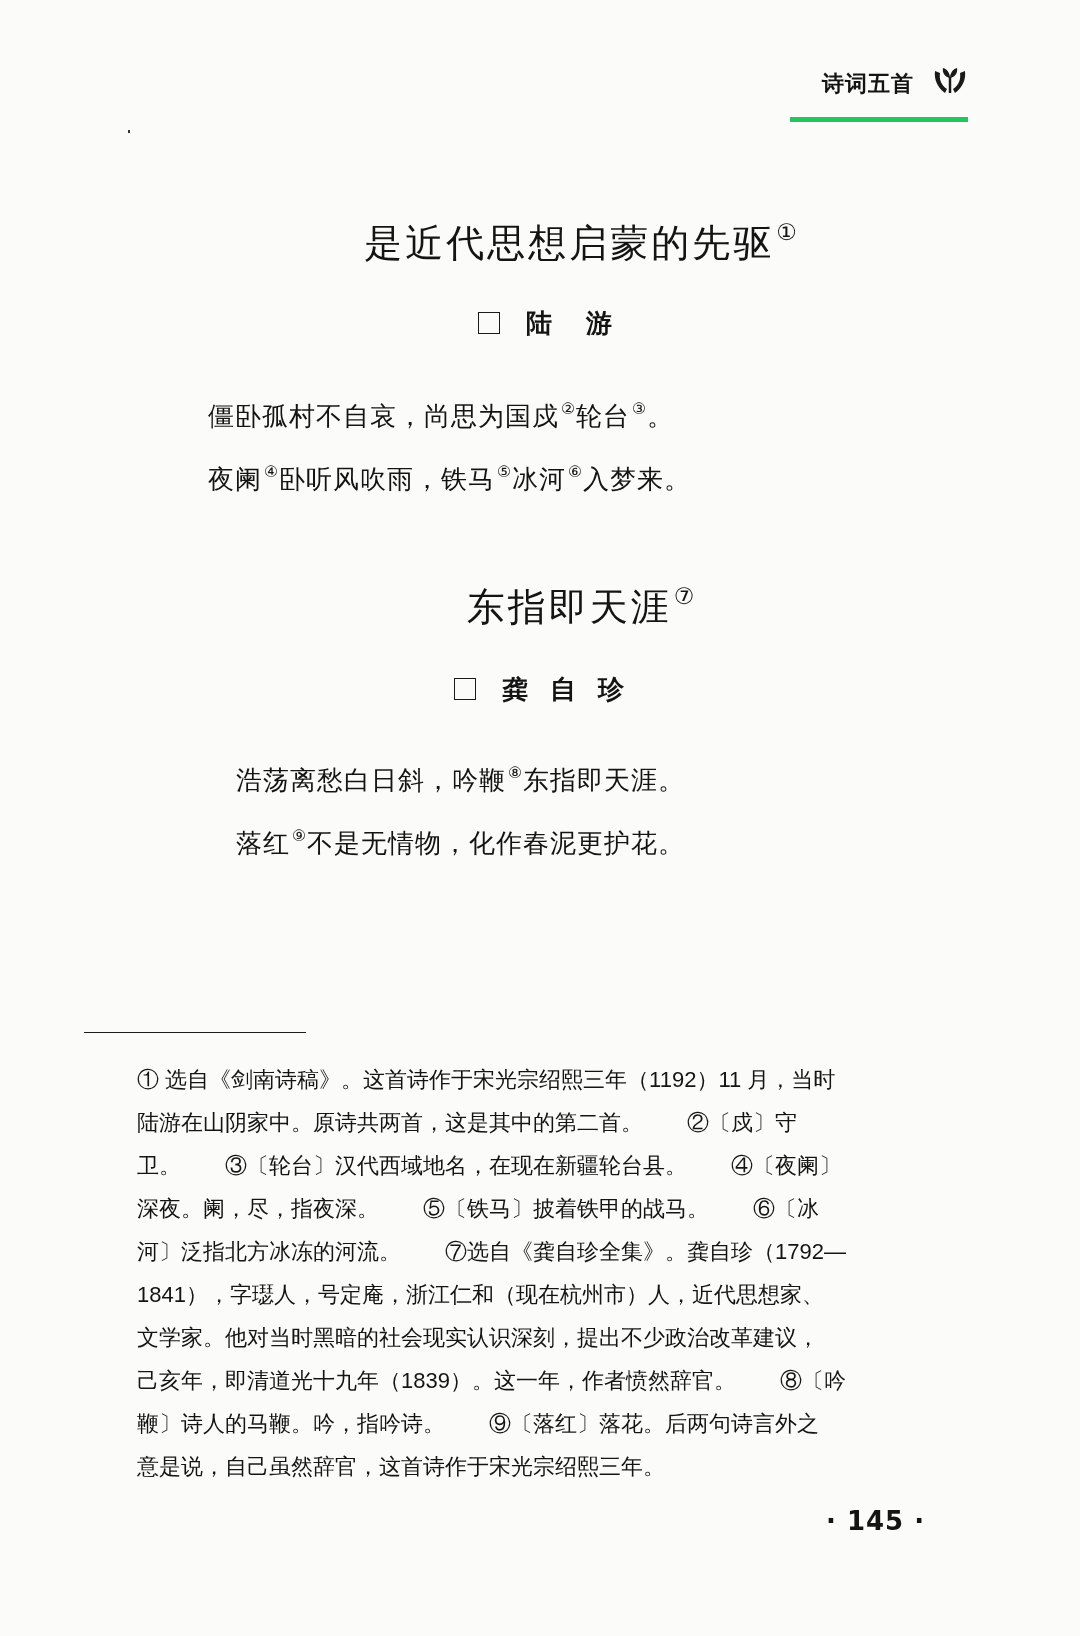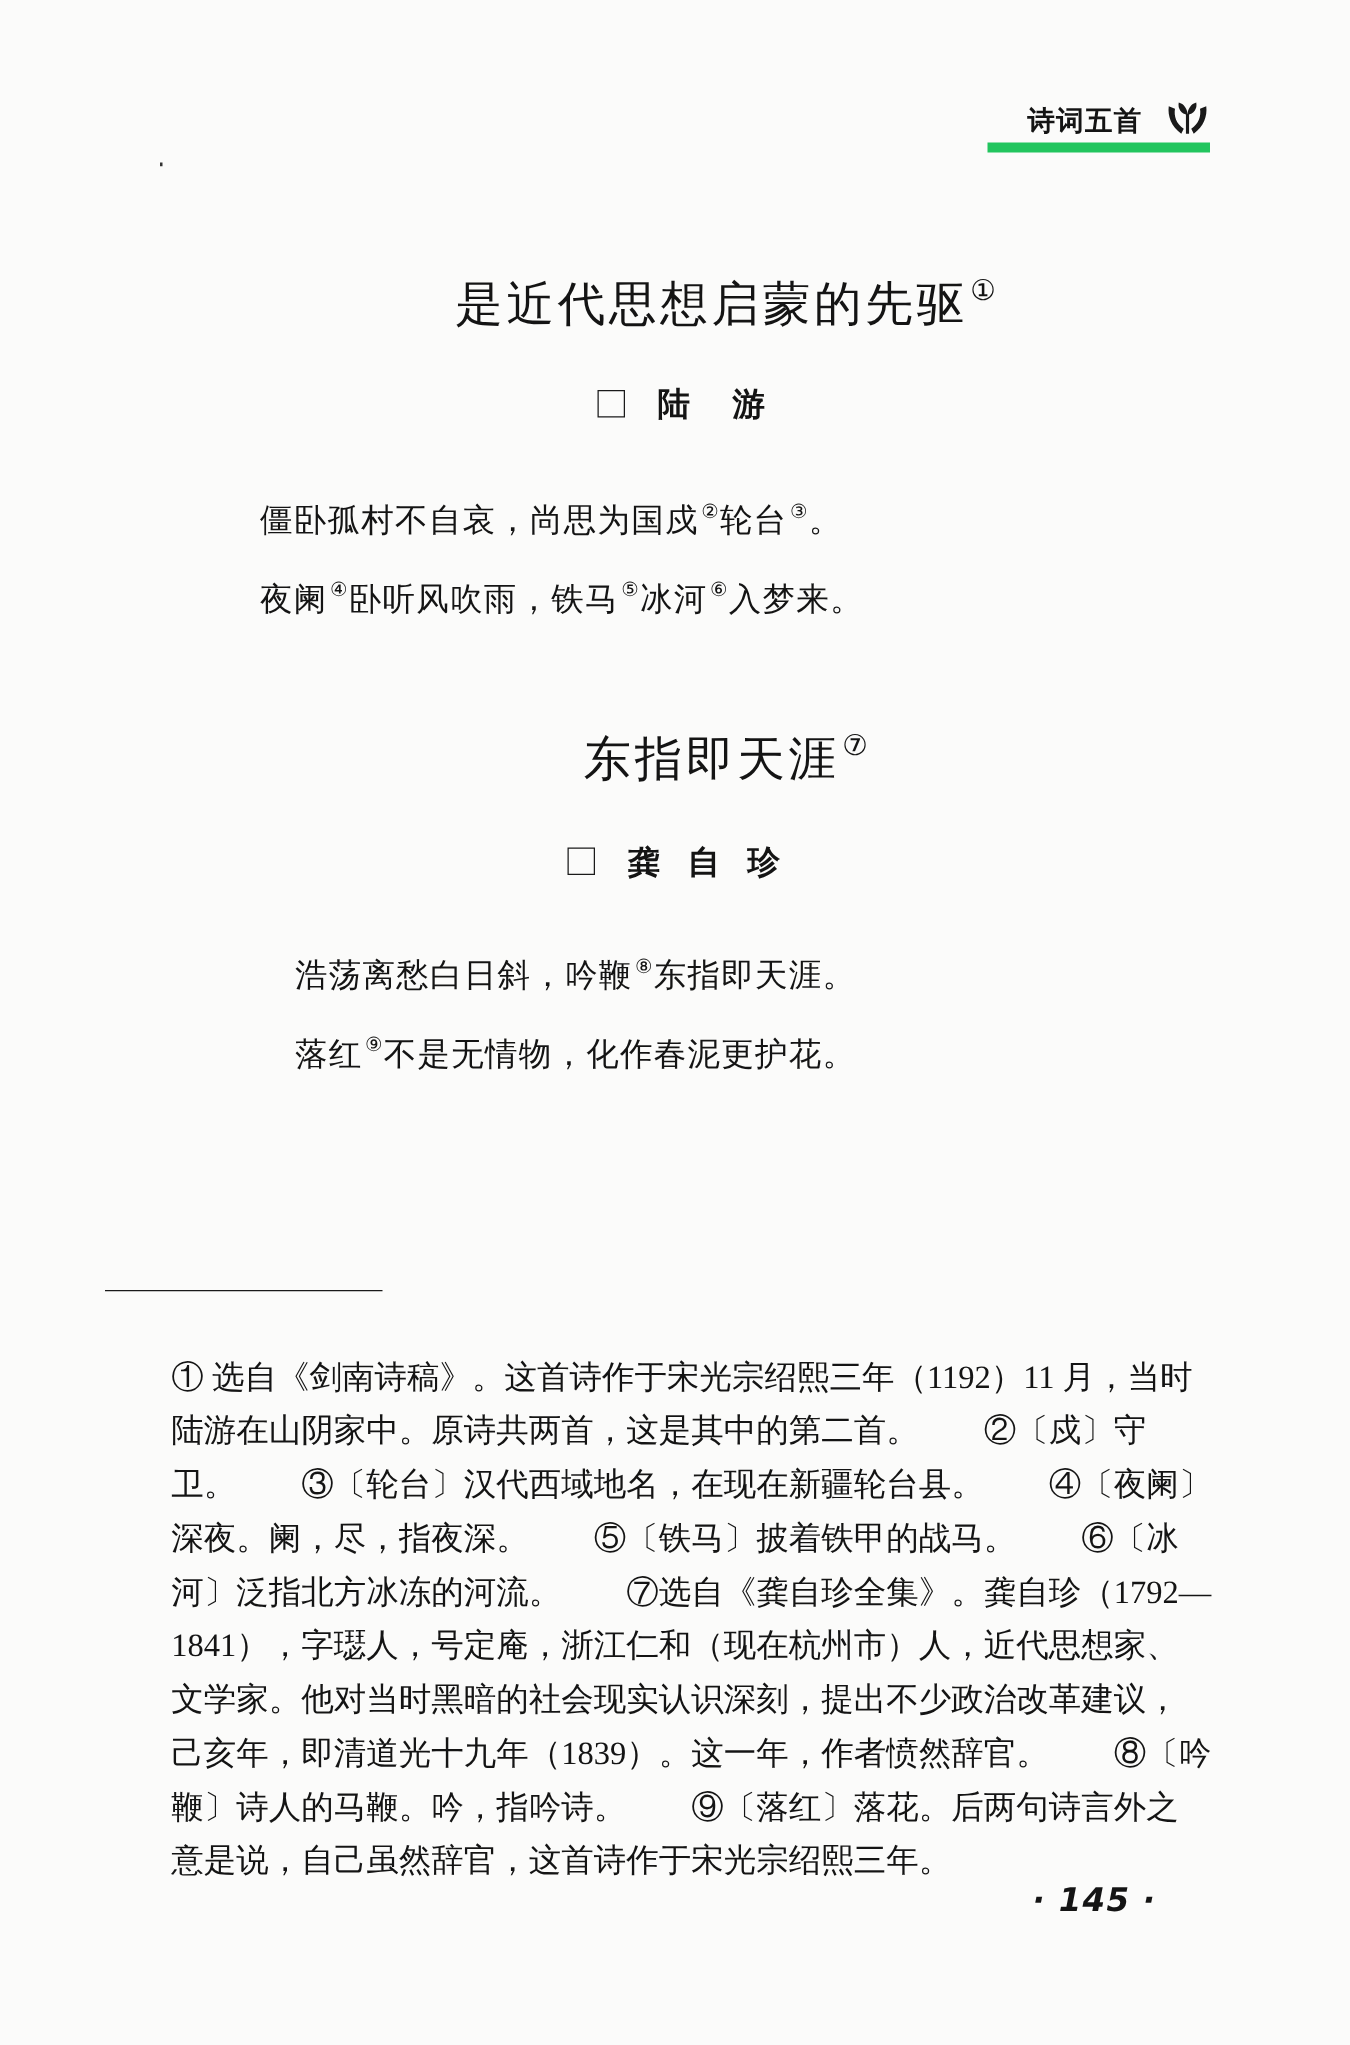--- a/index.html
+++ b/index.html
@@ -5,22 +5,22 @@
   html, body { margin: 0; padding: 0; }
   body {
     width: 1080px; height: 1636px;
     background: #fbfbfa;
     position: relative; overflow: hidden;
     color: #141414;
     font-family: "DejaVu Serif", "Liberation Serif", serif;
   }
   .running-head {
     position: absolute; left: 790px; top: 86px; width: 178px; height: 36px;
-    border-bottom: 8px solid #22c55e;
-    display: flex; align-items: flex-end; justify-content: flex-end; padding-bottom: 3px; box-sizing: border-box;
+    border-bottom: 5px solid #22c55e;
+    display: flex; align-items: flex-end; justify-content: flex-end; padding-bottom: 20px; box-sizing: border-box;
   }
   .running-head .rh-text {
     font-family: "DejaVu Sans", sans-serif; font-size: 22px; font-weight: bold; letter-spacing: 1px;
     margin-right: 18px; line-height: 26px;
   }
   .running-head .rh-icon { width: 36px; height: 32px; margin-bottom: 0px; }
 
   .poem-title {
     position: absolute; left: 0; width: 1080px; text-align: center;
     font-size: 38px; letter-spacing: 3px; font-weight: normal;
@@ -43,30 +43,30 @@
 
   .stanza { position: absolute; font-family: "DejaVu Sans", sans-serif; font-size: 26px; letter-spacing: 1px; }
   .stanza .line { height: 63px; line-height: 50px; white-space: nowrap; }
   .stanza-1 { left: 208px; top: 384px; }
   .stanza-2 { left: 236px; top: 748px; }
 
   .footnote-rule {
     position: absolute; left: 84px; top: 1032px; width: 222px; height: 0; border-top: 1.5px solid #1a1a1a;
   }
   .footnotes {
-    position: absolute; left: 137px; top: 1080px; width: 836px;
-    font-family: Liberation Serif, serif; font-size: 26px; line-height: 43px;
+    position: absolute; left: 137px; top: 1058px; width: 836px;
+    font-family: Liberation Sans, sans-serif; font-size: 22px; line-height: 43px;
     text-align: justify;
   }
   .footnotes .fn-line { white-space: nowrap; height: 43px; display: flex; justify-content: space-between; }
   .footnotes .fn-line.last { justify-content: flex-start; }
 
   .page-number {
     position: absolute; left: 826px; top: 1506px;
-    font-family: "DejaVu Sans", sans-serif; font-weight: bold; font-size: 26px; letter-spacing: 1px; font-style: italic;
+    font-family: "DejaVu Sans", sans-serif; font-weight: bold; font-size: 26px; letter-spacing: 1px;
   }
   .speck { position: absolute; left: 128px; top: 130px; width: 2px; height: 3px; background: #333; }
 </style>
 </head>
 <body>
 
 <div class="speck"></div>
 
 <div class="running-head">
   <span class="rh-text">诗词五首</span>

